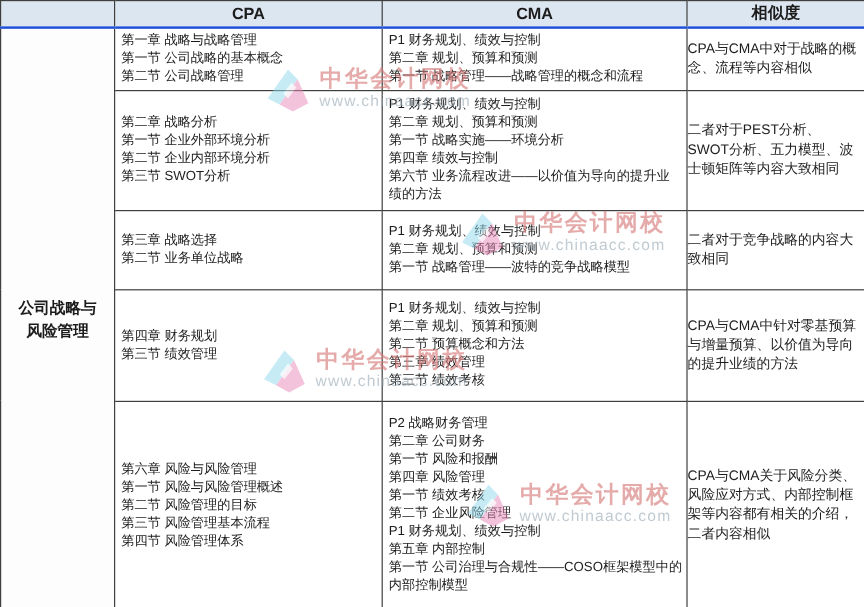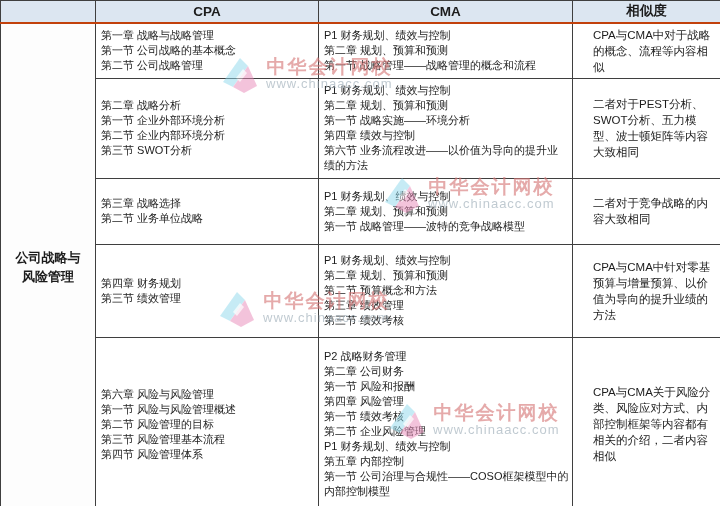--- a/index.html
+++ b/index.html
@@ -24,41 +24,41 @@
     border: 1px solid #3f3f3f;
     vertical-align: middle;
     color: #1c1c1c;
   }
   tr.hr th {
     height: 22px;
     background: #dce6f1;
     font-size: 13.5px;
     font-weight: bold;
     text-align: center;
-    border-bottom: 2px solid #c2410c;
+    border-bottom: 2px solid #1d4ed8;
     padding: 0;
   }
   td.label {
     font-size: 13px;
     font-weight: bold;
     text-align: center;
     padding: 0 9px;
     line-height: 19px;
     background: #fdfdfd;
   }
   td.cell {
     font-size: 11px;
     line-height: 15px;
     padding: 3px 3px 3px 5px;
     margin-top: 48px;
   }
   td.sim {
     font-size: 11.5px;
     line-height: 16px;
-    padding: 3px 2px 3px 20px;
+    padding: 3px 2px 3px 0;
   }
   .ln { white-space: normal; }
   tr.r1 td { height: 50px; }
   tr.r2 td { height: 100px; }
   tr.r3 td { height: 66px; }
   tr.r4 td { height: 93px; }
   tr.r5 td { height: 174px; }
   
   .wm {
     position: absolute;

